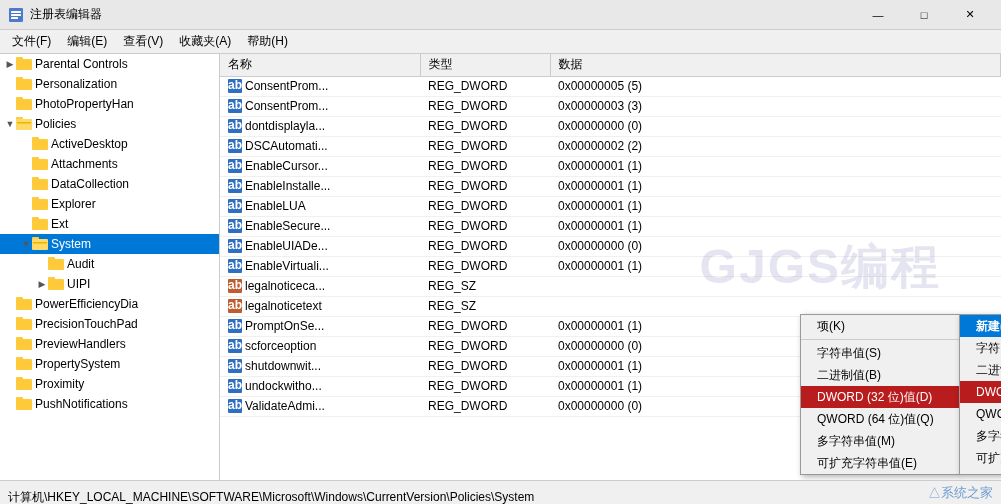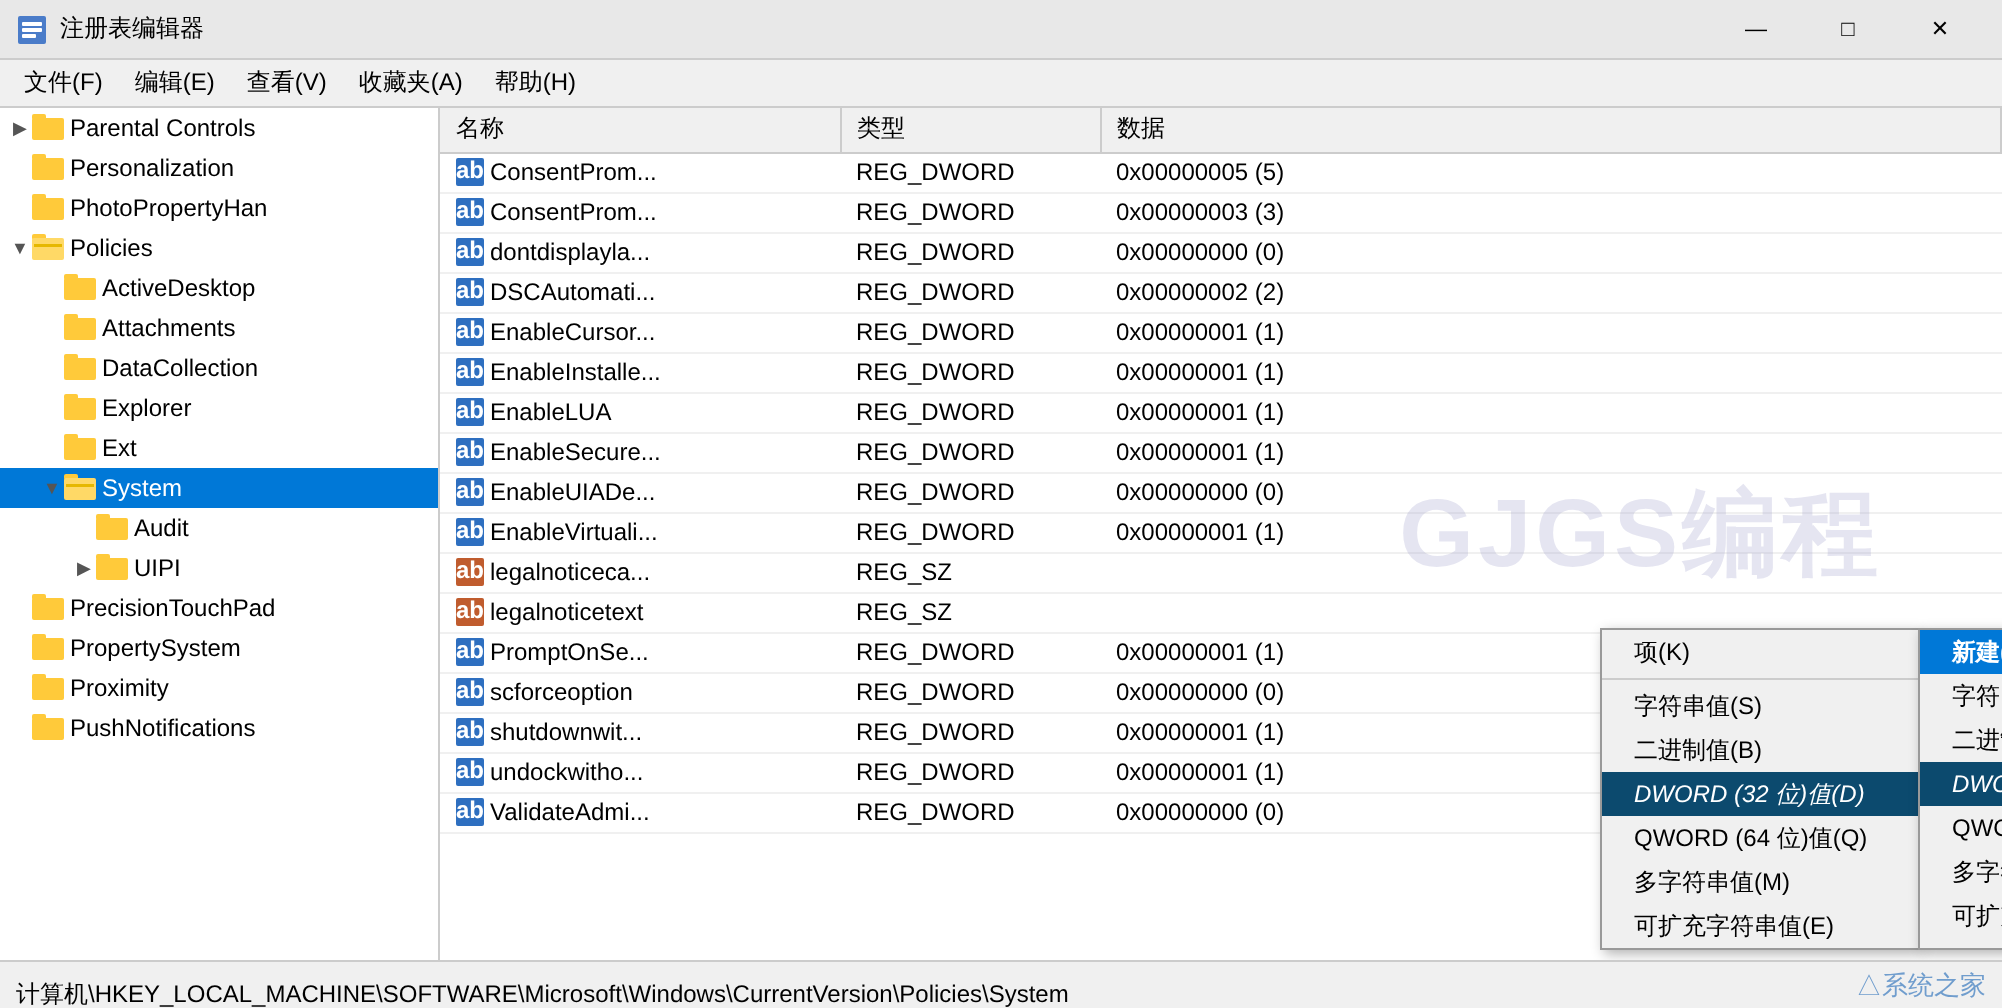--- a/index.html
+++ b/index.html
@@ -144,21 +144,21 @@
     }
     .ctx-item {
       height: 22px;
       display: flex;
       align-items: center;
       padding: 0 24px 0 16px;
       cursor: pointer;
       white-space: nowrap;
       position: relative;
     }
-    .ctx-item.highlighted { background: #0c4a6e; color: #fff; font-style: italic; }
+    .ctx-item.highlighted { background: #b91c1c; color: #fff; }
     .ctx-separator { height: 1px; background: #ccc; margin: 2px 0; }
 
     
     .submenu {
       background: #f0f0f0;
       border: 1px solid #999;
       box-shadow: 2px 2px 6px rgba(0,0,0,0.3);
       min-width: 160px;
       position: relative;
       left: -1px;
@@ -318,21 +318,39 @@
           </svg></span>
         <span class="tree-label">UIPI</span>
       </div>
       <div class="tree-item">
         <span class="indent" style="width: 4px; display: inline-block;"></span>
         <span class="tree-arrow"></span>
         <span style="display: inline-block; margin-right: 3px;"><svg width="16" height="14" viewBox="0 0 16 14">
             <rect x="0" y="1" width="7" height="3" fill="#ffca3a" rx="1"></rect>
             <rect x="0" y="3" width="16" height="11" fill="#ffca3a" rx="1"></rect>
           </svg></span>
+        <span class="tree-label">PowerEfficiencyDia</span>
+      </div>
+      <div class="tree-item">
+        <span class="indent" style="width: 4px; display: inline-block;"></span>
+        <span class="tree-arrow"></span>
+        <span style="display: inline-block; margin-right: 3px;"><svg width="16" height="14" viewBox="0 0 16 14">
+            <rect x="0" y="1" width="7" height="3" fill="#ffca3a" rx="1"></rect>
+            <rect x="0" y="3" width="16" height="11" fill="#ffca3a" rx="1"></rect>
+          </svg></span>
         <span class="tree-label">PrecisionTouchPad</span>
+      </div>
+      <div class="tree-item">
+        <span class="indent" style="width: 4px; display: inline-block;"></span>
+        <span class="tree-arrow"></span>
+        <span style="display: inline-block; margin-right: 3px;"><svg width="16" height="14" viewBox="0 0 16 14">
+            <rect x="0" y="1" width="7" height="3" fill="#ffca3a" rx="1"></rect>
+            <rect x="0" y="3" width="16" height="11" fill="#ffca3a" rx="1"></rect>
+          </svg></span>
+        <span class="tree-label">PreviewHandlers</span>
       </div>
       <div class="tree-item">
         <span class="indent" style="width: 4px; display: inline-block;"></span>
         <span class="tree-arrow"></span>
         <span style="display: inline-block; margin-right: 3px;"><svg width="16" height="14" viewBox="0 0 16 14">
             <rect x="0" y="1" width="7" height="3" fill="#ffca3a" rx="1"></rect>
             <rect x="0" y="3" width="16" height="11" fill="#ffca3a" rx="1"></rect>
           </svg></span>
         <span class="tree-label">PropertySystem</span>
       </div>

